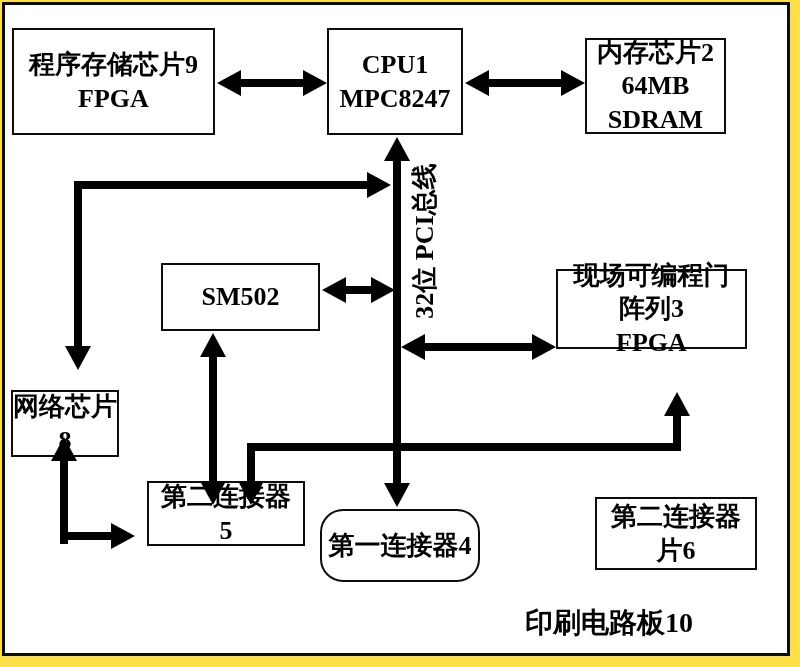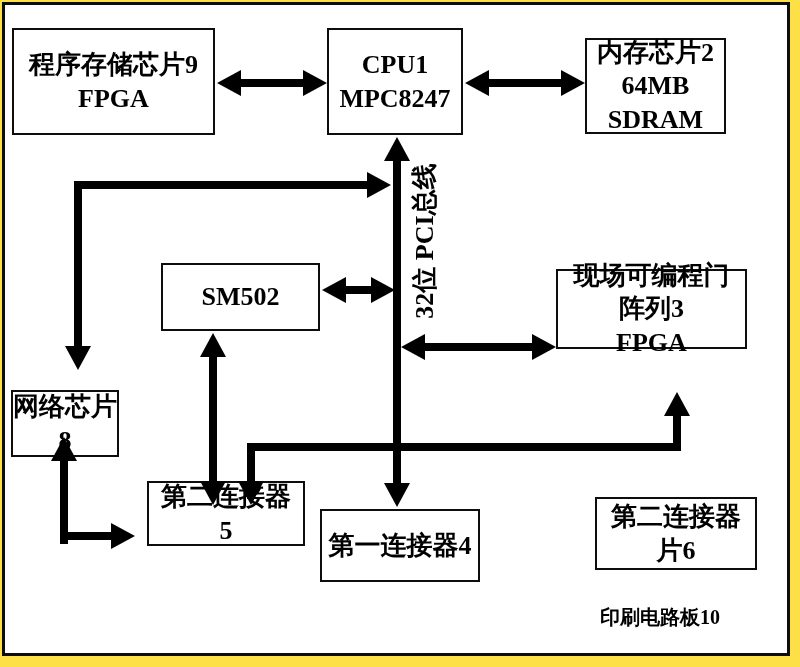--- a/index.html
+++ b/index.html
@@ -24,21 +24,21 @@
   .ah-l{border-top:13px solid transparent;border-bottom:13px solid transparent;border-right:24px solid #000;}
   .ah-u{border-left:13px solid transparent;border-right:13px solid transparent;border-bottom:24px solid #000;}
   .ah-d{border-left:13px solid transparent;border-right:13px solid transparent;border-top:24px solid #000;}
   .bus-label{
     position:absolute;left:330px;top:225px;width:185px;height:32px;
     transform:rotate(-90deg);transform-origin:center center;
     font-weight:bold;font-size:26px;text-align:center;white-space:nowrap;
   }
   .board-label{
     position:absolute;left:525px;top:604px;width:195px;
-    font-weight:bold;font-size:20px;text-align:right;white-space:nowrap;
+    font-weight:bold;font-size:28px;text-align:left;white-space:nowrap;
   }
 </style>
 </head>
 <body>
 
 <div id="stage">
 
   <div class="frame"></div>
 
   <div class="block" style="left:12px;top:28px;width:203px;height:107px;">
@@ -70,21 +70,21 @@
   <div class="block" style="left:11px;top:390px;width:108px;height:67px;">
     <span>网络芯片</span>
     <span>8</span>
   </div>
 
   <div class="block" style="left:135px;top:481px;width:158px;height:65px;margin-left:12px;">
     <span>第二连接器</span>
     <span>5</span>
   </div>
 
-  <div class="block" style="left:320px;top:509px;width:160px;height:73px;">
+  <div class="block" style="left:320px;top:509px;width:160px;height:73px;border-radius:23px;">
     <span>第一连接器4</span>
   </div>
 
   <div class="block" style="left:595px;top:497px;width:162px;height:73px;">
     <span>第二连接器</span>
     <span>片6</span>
   </div>
 
   <div class="ah ah-u" style="left:384px;top:137px;"></div>
   <div class="shaft" style="left:393px;top:159px;width:8px;height:326px;"></div>

